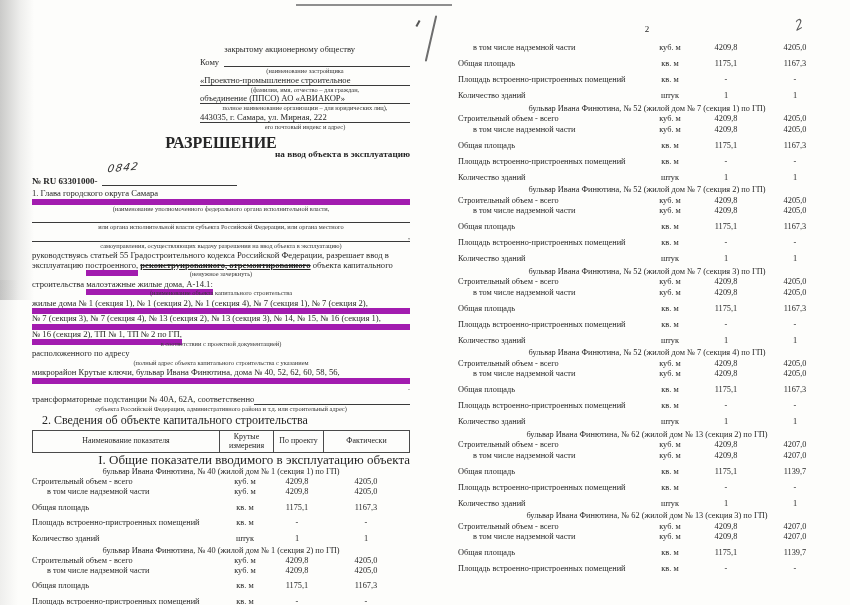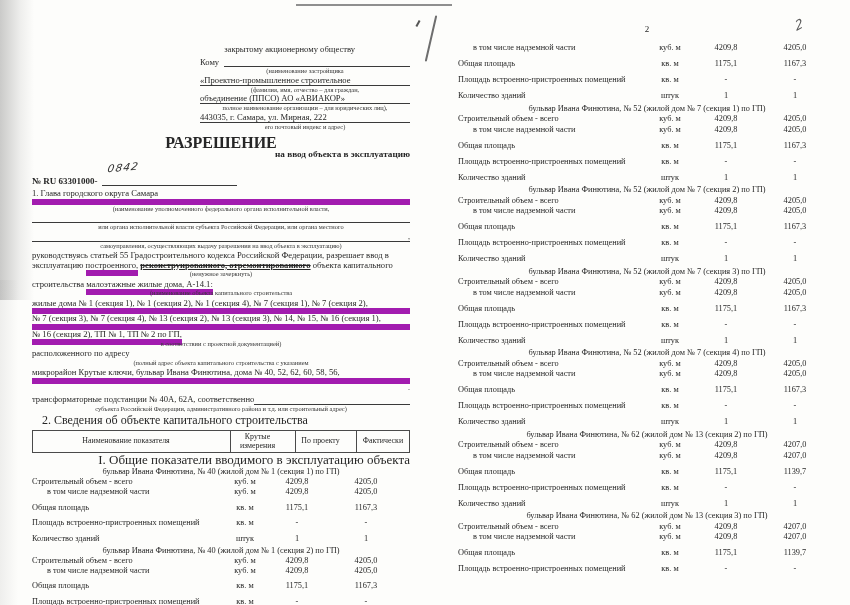--- a/index.html
+++ b/index.html
@@ -45,21 +45,21 @@
   .pre{font-size:8.6px;line-height:9.6px;}
   .flexline{display:flex;align-items:flex-end;}
   .mt2{margin-top:2px;}.mt3{margin-top:3px;}
   .blank-right{border-bottom:1px solid #3a3a3a;height:8px;text-align:right;font-size:8px;line-height:8px;}
   .struck{text-decoration:underline line-through;text-decoration-thickness:1px;font-weight:bold;}
   .ublock{border-bottom:6px solid #a21caf;}
   .just{text-align:justify;}
   
   .tbl-caption{font-size:12px;margin-top:4px;padding-left:10px;}
   .thead{margin-top:4px;border:1px solid #4a4a4a;display:grid;
-    grid-template-columns:186px 54px 50px 1fr;font-size:7.9px;line-height:8.6px;text-align:center;gap:11px;}
+    grid-template-columns:186px 54px 50px 1fr;font-size:7.9px;line-height:8.6px;text-align:center;}
   .thead .th{padding:2px 1px;display:flex;flex-direction:column;justify-content:center;}
   .thead .th + .th{border-left:1px solid #4a4a4a;}
   .tsection{text-align:right;font-size:13px;line-height:9px;margin-top:2px;}
   .group-header{text-align:center;font-size:8.3px;line-height:9px;margin-top:3px;}
   .trow{display:grid;grid-template-columns:186px 54px 50px 1fr;font-size:8.3px;line-height:9px;margin-top:6.5px;}
   .trow.tight{margin-top:1px;}
   .trow .label{text-align:left;}
   .trow.indent .label{padding-left:15px;}
   .trow .unit,.trow .project,.trow .actual{text-align:center;}
   

